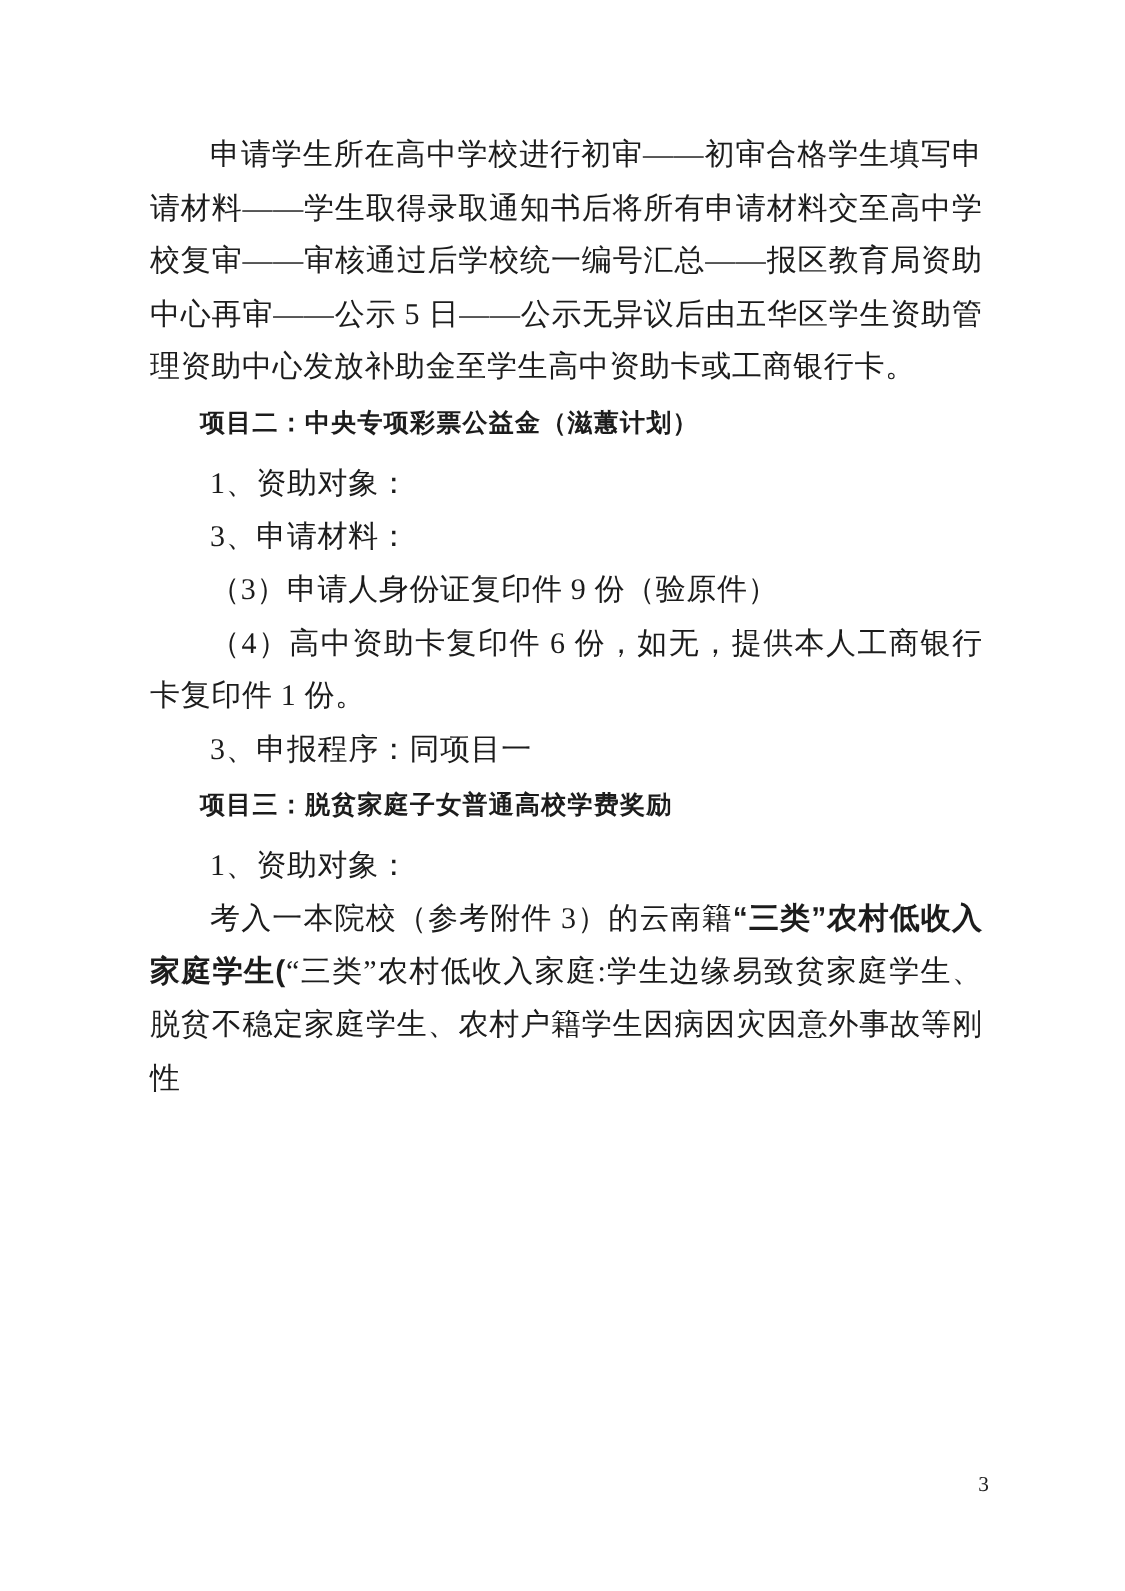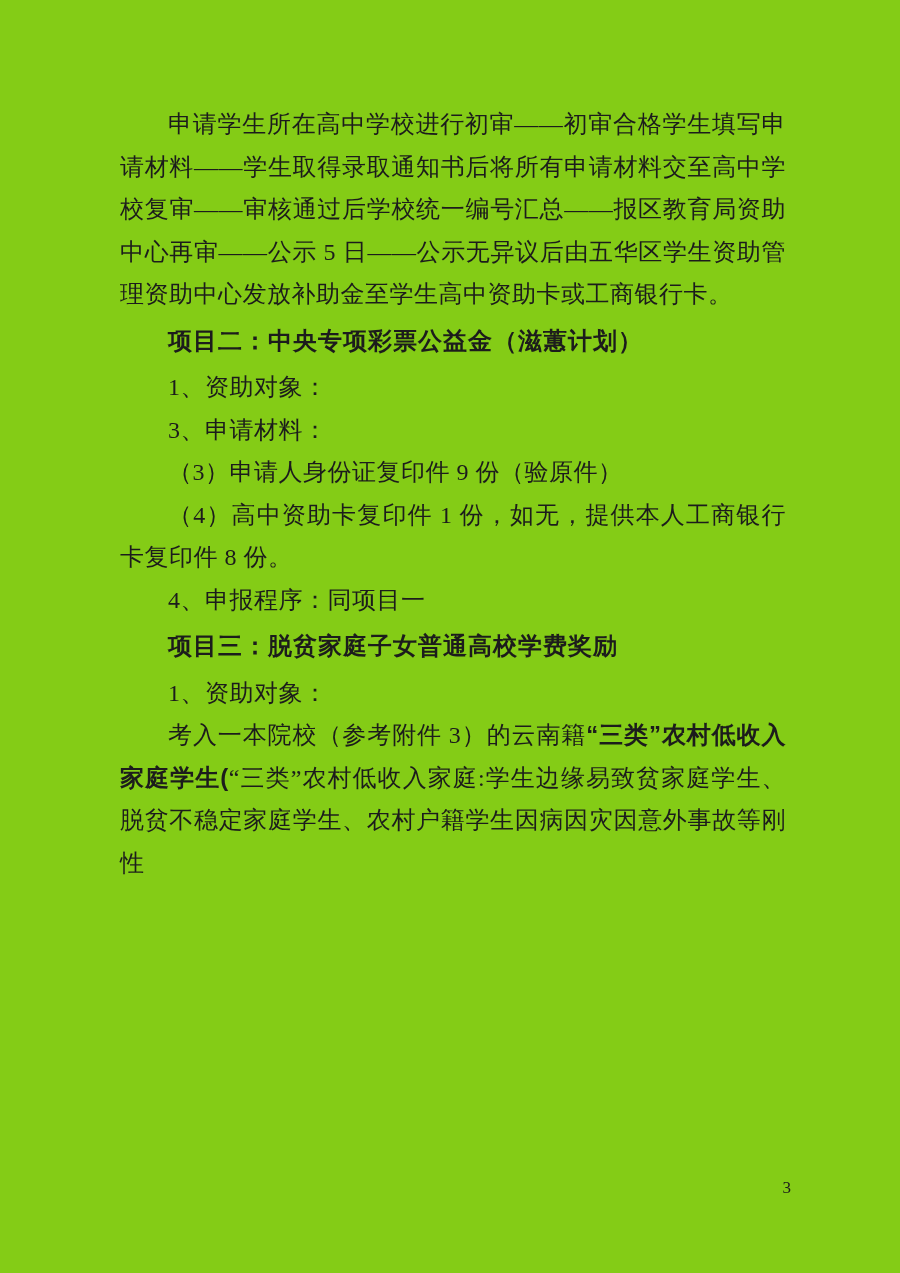--- a/index.html
+++ b/index.html
@@ -5,21 +5,21 @@
   html, body {
     margin: 0;
     padding: 0;
     background: #e8e8e8;
   }
   .page {
     position: relative;
     width: 900px;
     height: 1273px;
     margin: 0 auto;
-    background: #84cc16;
+    background: #ffffff;
     overflow: hidden;
     font-family: "Liberation Serif", "DejaVu Serif", serif;
     color: #1c1c1c;
   }
   .content {
     position: absolute;
     left: 120px;
     top: 103px;
     width: 666px;
     font-size: 24px;
@@ -32,23 +32,23 @@
     padding: 0;
     text-indent: 2em;
   }
   p.space-before {
     margin-top: 8px;
   }
   .heading {
     margin: 4px 0;
     padding: 0;
     text-indent: 2em;
-    font-size: 24px;
+    font-size: 20px;
     font-weight: 700;
-    font-family: Liberation Sans, sans-serif;
+    font-family: Liberation Mono, monospace;
     letter-spacing: 1px;
   }
   .run-bold {
     font-weight: 700;
     font-family: "Liberation Sans", "DejaVu Sans", sans-serif;
   }
   .page-number {
     position: absolute;
     top: 1178px;
     right: 109px;
@@ -72,23 +72,23 @@
 
 
 
 
     <p class="para"><span>3、申请材料：</span></p>
 
 
 
     <p class="para"><span>（3）申请人身份证复印件 9 份（验原件）</span></p>
 
-    <p class="para"><span>（4）高中资助卡复印件 1 份，如无，提供本人工商银行卡复印件 8 份。</span></p>
+    <p class="para"><span>（4）高中资助卡复印件 6 份，如无，提供本人工商银行卡复印件 1 份。</span></p>
 
-    <p class="para"><span>4、申报程序：同项目一</span></p>
+    <p class="para"><span>3、申报程序：同项目一</span></p>
 
     <h2 class="heading"><span>项目三：脱贫家庭子女普通高校学费奖励</span></h2>
 
     <p class="para"><span>1、资助对象：</span></p>
 
     <p class="para"><span>考入一本院校（参考附件 3）的云南籍</span><span class="run-bold">“三类”农村低收入家庭学生(</span><span>“三类”农村低收入家庭:学生边缘易致贫家庭学生、脱贫不稳定家庭学生、农村户籍学生因病因灾因意外事故等刚性</span></p>
 
   </div>
 
   <div class="page-number">3</div>

